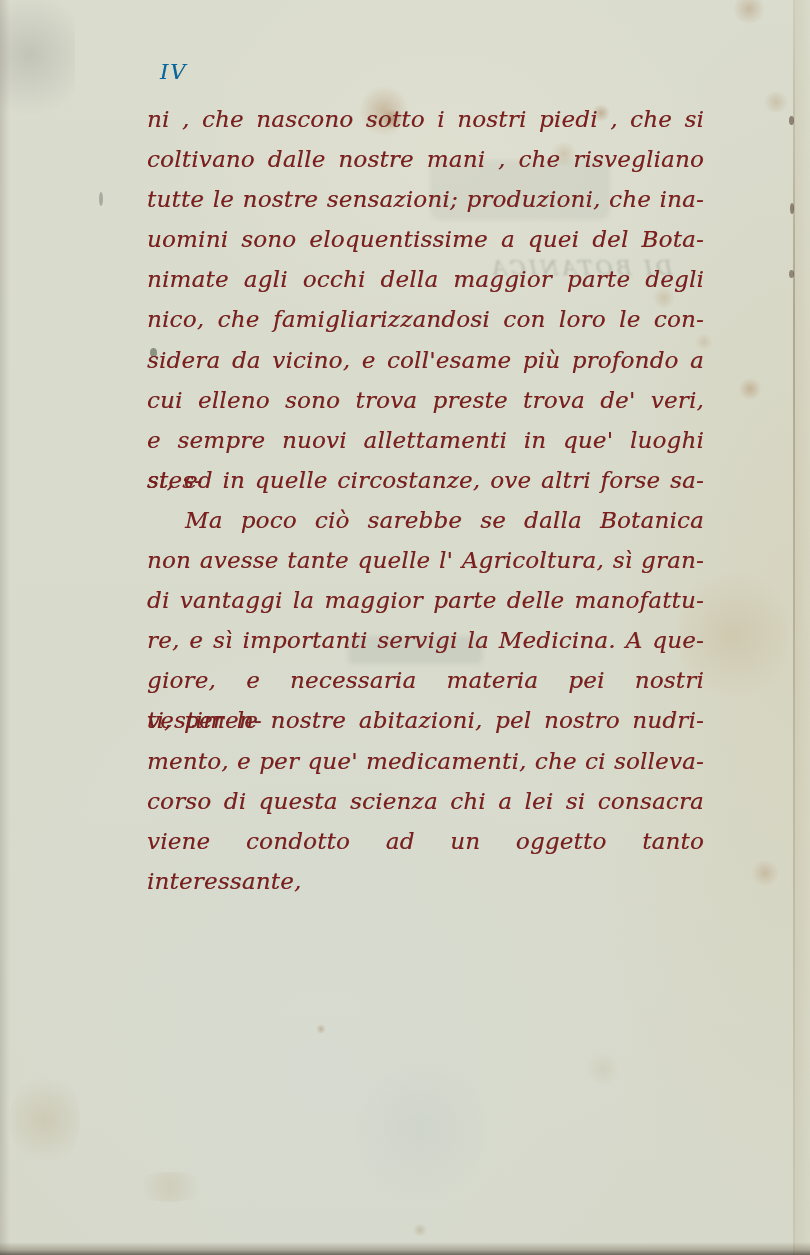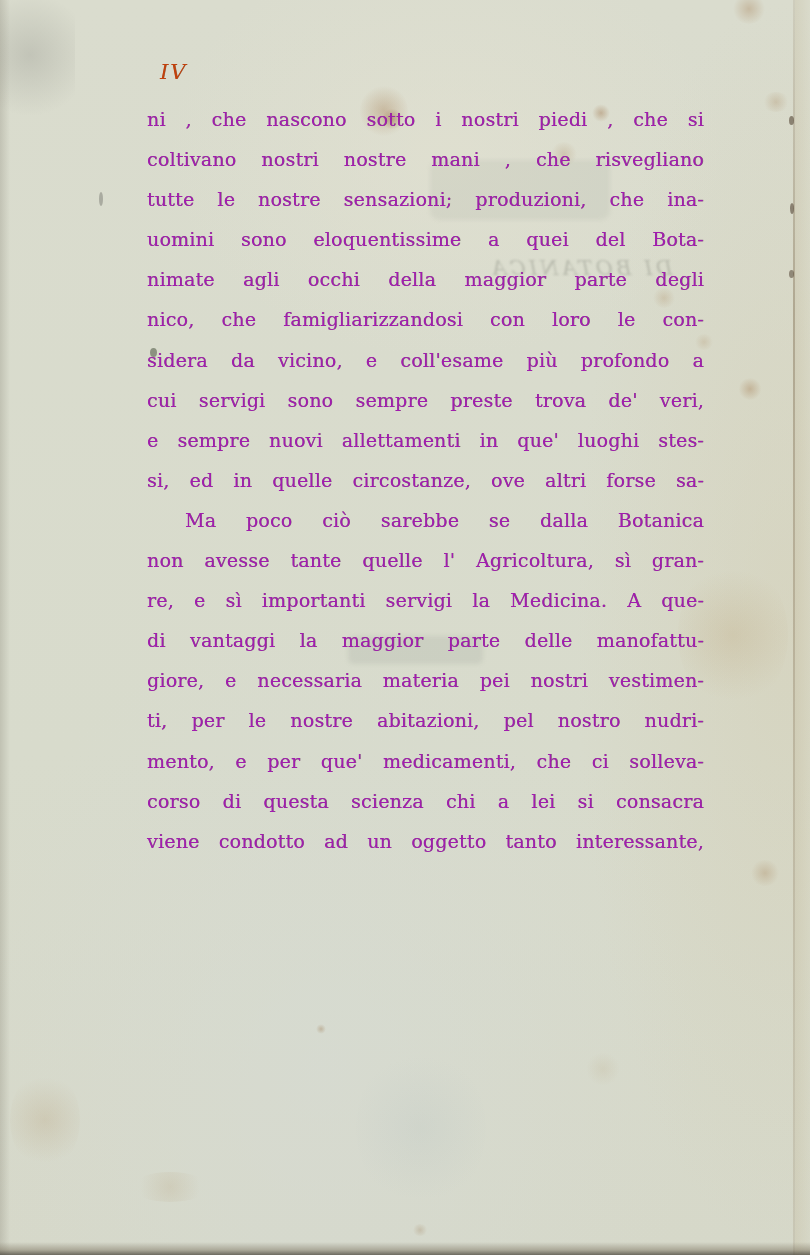--- a/index.html
+++ b/index.html
@@ -39,31 +39,32 @@
     position: absolute; left: 795px; top: 0; width: 15px; height: 100%;
     background: linear-gradient(to right, rgba(195,185,155,0.30), rgba(215,210,185,0.15));
   }
   .bottom-shadow {
     position: absolute; left: 0; bottom: 0; width: 100%; height: 13px;
     background: linear-gradient(to bottom, rgba(0,0,0,0), rgba(110,100,80,0.40) 60%, rgba(58,53,44,0.68));
   }
   .page-number {
     position: absolute; left: 160px; top: 60px;
     font-style: italic; font-size: 21px; letter-spacing: 2px;
-    color: #c2410c;
+    color: #0369a1;
     text-shadow: 0.3px 0.3px 0.5px rgba(50,46,38,0.5);
   }
   .text-block {
     position: absolute; left: 147px; top: 99px; width: 557px;
   }
   .line {
-    font-size: 19px;
+    font-style: italic;
+    font-size: 23px;
     line-height: 40.1px;
     height: 40.1px;
-    color: #a21caf;
+    color: #7f1d1d;
     text-align: justify;
     text-align-last: justify;
     text-shadow: 0.3px 0.3px 0.6px rgba(52,48,40,0.55);
     letter-spacing: 0.2px;
   }
   .line.endpar { text-align-last: left; }
   .line.indent { text-indent: 38px; }
   .show-through {
     position: absolute; left: 468px; top: 256px; width: 225px;
     transform: scaleX(-1);
@@ -112,33 +113,33 @@
 <div class="speck" style="left:150px; top:348px; width:7px; height:9px; background:rgba(62,72,52,0.50);"></div>
 <div class="speck" style="left:99px; top:192px; width:4px; height:14px; background:rgba(92,92,86,0.38);"></div>
 <div class="speck" style="left:789px; top:116px; width:5px; height:9px; background:rgba(72,56,40,0.55);"></div>
 <div class="speck" style="left:790px; top:203px; width:4px; height:11px; background:rgba(72,56,40,0.55);"></div>
 <div class="speck" style="left:789px; top:270px; width:5px; height:8px; background:rgba(72,56,40,0.50);"></div>
 
 <div class="page-number">IV</div>
 
 <div class="text-block">
   <div class="line">ni , che nascono sotto i nostri piedi , che si</div>
-  <div class="line">coltivano nostri nostre mani , che risvegliano</div>
+  <div class="line">coltivano dalle nostre mani , che risvegliano</div>
   <div class="line">tutte le nostre sensazioni; produzioni, che ina-</div>
   <div class="line">uomini sono eloquentissime a quei del Bota-</div>
   <div class="line">nimate agli occhi della maggior parte degli</div>
   <div class="line">nico, che famigliarizzandosi con loro le con-</div>
   <div class="line">sidera da vicino, e coll'esame più profondo a</div>
-  <div class="line">cui servigi sono sempre preste trova de' veri,</div>
+  <div class="line">cui elleno sono trova preste trova de' veri,</div>
   <div class="line">e sempre nuovi allettamenti in que' luoghi stes-</div>
   <div class="line">si, ed in quelle circostanze, ove altri forse sa-</div>
   <div class="line indent">Ma poco ciò sarebbe se dalla Botanica</div>
   <div class="line">non avesse tante quelle l' Agricoltura, sì gran-</div>
+  <div class="line">di vantaggi la maggior parte delle manofattu-</div>
   <div class="line">re, e sì importanti servigi la Medicina. A que-</div>
-  <div class="line">di vantaggi la maggior parte delle manofattu-</div>
   <div class="line">giore, e necessaria materia pei nostri vestimen-</div>
   <div class="line">ti, per le nostre abitazioni, pel nostro nudri-</div>
   <div class="line">mento, e per que' medicamenti, che ci solleva-</div>
   <div class="line">corso di questa scienza chi a lei si consacra</div>
   <div class="line">viene condotto ad un oggetto tanto interessante,</div>
 </div>
 
 <div class="bottom-shadow"></div>
 
 </body></html>

